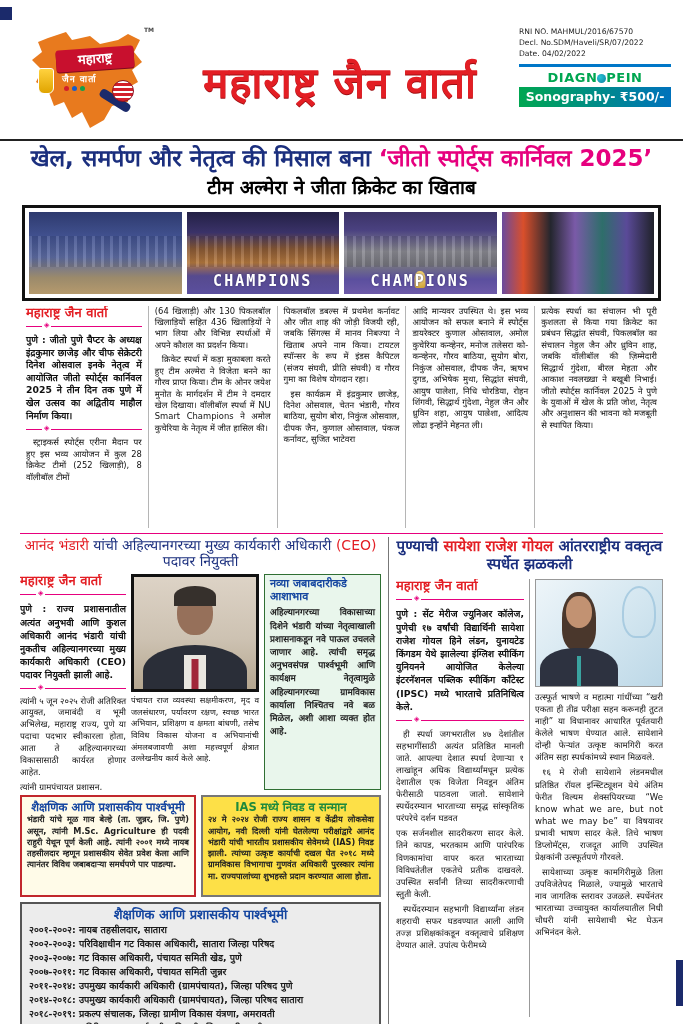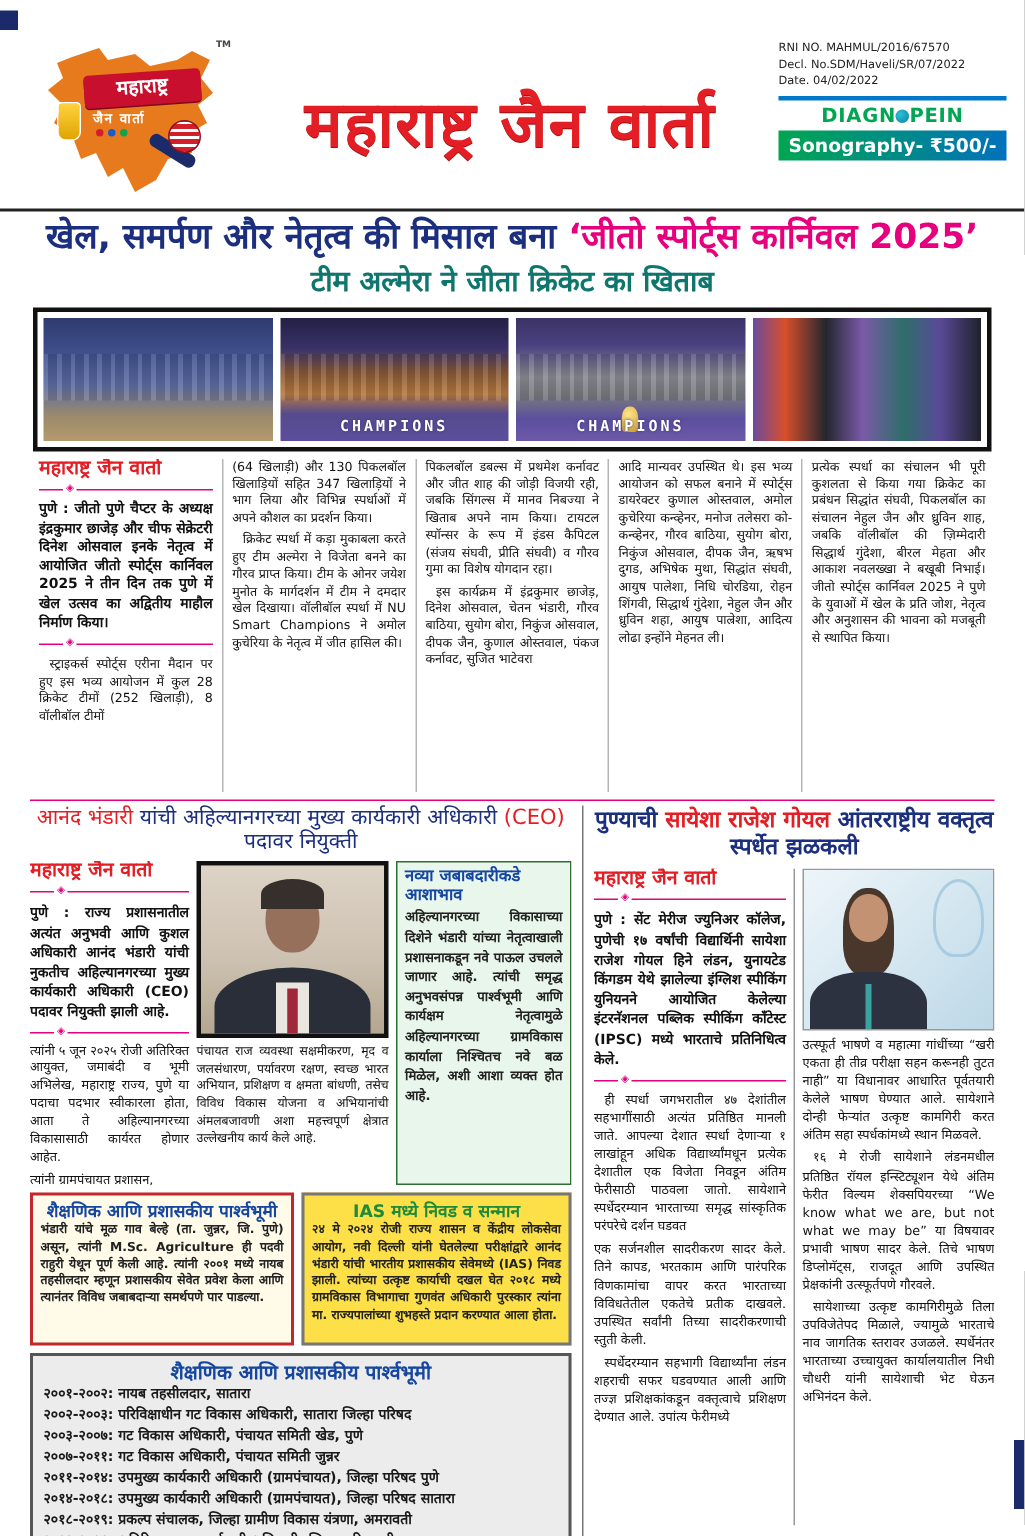--- a/index.html
+++ b/index.html
@@ -25,29 +25,29 @@
   .ad-box { position: absolute; right: 12px; top: 64px; width: 152px; border-top: 3px solid #0077c8; padding-top: 3px; }
   .ad-brand { text-align: center; font-weight: bold; font-size: 13px; color: #00a651; letter-spacing: .5px; }
   .ad-brand .o-dot { display: inline-block; width: 9px; height: 9px; border-radius: 50%; background: radial-gradient(circle at 35% 35%, #29c3d8, #0b7f9e); vertical-align: -1px; }
   .ad-offer { margin-top: 2px; background: linear-gradient(90deg,#00a651,#0072bc); color: #fff; font-weight: bold; font-size: 12.5px; text-align: center; padding: 2px 0 3px; }
   .dateline { position: absolute; left: 136px; top: 119px; width: 438px; height: 17px; background: #c9c9c9; text-align: center; font-size: 9.8px; line-height: 17px; color: #1a1a1a; }
   .dateline span { margin: 0 7px; }
 
   
   .a1-head { margin-top: 4px; text-align: center; font-size: 23px; font-weight: bold; line-height: 1.2; color: #1b2f7e; }
   .a1-head .accent { color: #e6007e; }
-  .a1-sub { text-align: center; font-size: 19px; font-weight: bold; color: #0f766e; margin-top: 1px; }
+  .a1-sub { text-align: center; font-size: 19px; font-weight: bold; color: #000000; margin-top: 1px; }
   .photo-strip { margin: 5px 22px 0; border: 3px solid #111; background: #fff; padding: 4px; display: flex; gap: 5px; height: 96px; }
   .photo { flex: 1; position: relative; overflow: hidden; background: #44486e; }
   .ph1 { background: linear-gradient(180deg,#2e3a6e 0%,#41518f 30%,#5d6ca3 55%,#9b8a6b 80%,#b59a6d 100%); }
   .ph2 { background: linear-gradient(180deg,#232045 0%,#3a3268 25%,#8a5a36 45%,#b5793f 62%,#564a8e 78%,#5b4f9e 100%); }
   .ph3 { background: linear-gradient(180deg,#3b3366 0%,#4a4180 22%,#8a8a92 48%,#77777f 64%,#5b4f9e 82%,#6d5aa8 100%); }
   .ph4 { background: linear-gradient(90deg,#6a4a9e 0%,#d94f2b 14%,#24262e 32%,#7a5aa8 48%,#2e6e6a 66%,#5a4a98 82%,#20222a 100%); }
   .photo .crowd { position: absolute; left: 0; right: 0; top: 30%; height: 38%; background: repeating-linear-gradient(90deg, rgba(255,255,255,.22) 0 3px, rgba(0,0,0,.18) 3px 9px); opacity: .5; }
-  .photo-banner { position: absolute; left: 0; right: 0; bottom: 4px; text-align: center; color: #fff; font-family: "DejaVu Sans Mono", monospace; font-weight: bold; font-size: 10px; letter-spacing: 2px; text-shadow: 0 0 2px #3a2f6e; }
+  .photo-banner { position: absolute; left: 0; right: 0; bottom: 4px; text-align: center; color: #fff; font-family: "DejaVu Sans Mono", monospace; font-weight: bold; font-size: 15px; letter-spacing: 2px; text-shadow: 0 0 2px #3a2f6e; }
   .trophy { position: absolute; left: 50%; bottom: 6px; transform: translateX(-50%); width: 11px; height: 17px; background: radial-gradient(circle at 40% 30%, #ffe58a, #c79a2d); border-radius: 45% 45% 20% 20%; }
   .a1-cols { display: flex; margin: 5px 20px 0; height: 222px; overflow: hidden; }
   .a1col { flex: 1; padding: 0 6px; font-size: 8.4px; line-height: 1.36; text-align: justify; }
   .a1col + .a1col { border-left: 1px solid #b5b5b5; }
   .a1col p { margin-bottom: 3px; text-indent: 7px; }
   .a1col p.noind { text-indent: 0; }
   .kicker { color: #e31e24; font-weight: bold; font-size: 13px; text-align: left; line-height: 1.1; }
   .orn { position: relative; height: 8px; margin: 2px 0 4px; }
   .orn::before { content: ""; position: absolute; left: 0; right: 0; top: 4px; border-top: 1px solid #e6007e; }
   .orn::after { content: "◈"; position: absolute; left: 16px; top: -1px; font-size: 7px; color: #e6007e; background: #fff; padding: 0 2px; line-height: 8px; }
@@ -168,21 +168,21 @@
 
   <div class="a1-cols">
     <div class="a1col">
       <div class="kicker">महाराष्ट्र जैन वार्ता</div>
       <div class="orn"></div>
       <p class="lead noind">पुणे : जीतो पुणे चैप्टर के अध्यक्ष इंद्रकुमार छाजेड़ और चीफ सेक्रेटरी दिनेश ओसवाल इनके नेतृत्व में आयोजित जीतो स्पोर्ट्स कार्निवल 2025 ने तीन दिन तक पुणे में खेल उत्सव का अद्वितीय माहौल निर्माण किया।</p>
       <div class="orn"></div>
       <p>स्ट्राइकर्स स्पोर्ट्स एरीना मैदान पर हुए इस भव्य आयोजन में कुल 28 क्रिकेट टीमों (252 खिलाड़ी), 8 वॉलीबॉल टीमों</p>
     </div>
     <div class="a1col">
-      <p class="noind">(64 खिलाड़ी) और 130 पिकलबॉल खिलाड़ियों सहित 347 खिलाड़ियों ने भाग लिया और विभिन्न स्पर्धाओं में अपने कौशल का प्रदर्शन किया।</p>
+      <p class="noind">(64 खिलाड़ी) और 130 पिकलबॉल खिलाड़ियों सहित 436 खिलाड़ियों ने भाग लिया और विभिन्न स्पर्धाओं में अपने कौशल का प्रदर्शन किया।</p>
       <p>क्रिकेट स्पर्धा में कड़ा मुकाबला करते हुए टीम अल्मेरा ने विजेता बनने का गौरव प्राप्त किया। टीम के ओनर जयेश मुनोत के मार्गदर्शन में टीम ने दमदार खेल दिखाया। वॉलीबॉल स्पर्धा में NU Smart Champions ने अमोल कुचेरिया के नेतृत्व में जीत हासिल की।</p>
     </div>
     <div class="a1col">
       <p class="noind">पिकलबॉल डबल्स में प्रथमेश कर्नावट और जीत शाह की जोड़ी विजयी रही, जबकि सिंगल्स में मानव निबज्या ने खिताब अपने नाम किया। टायटल स्पॉन्सर के रूप में इंडस कैपिटल (संजय संघवी, प्रीति संघवी) व गौरव गुमा का विशेष योगदान रहा।</p>
       <p>इस कार्यक्रम में इंद्रकुमार छाजेड़, दिनेश ओसवाल, चेतन भंडारी, गौरव बाठिया, सुयोग बोरा, निकुंज ओसवाल, दीपक जैन, कुणाल ओस्तवाल, पंकज कर्नावट, सुजित भाटेवरा</p>
     </div>
     <div class="a1col">
       <p class="noind">आदि मान्यवर उपस्थित थे। इस भव्य आयोजन को सफल बनाने में स्पोर्ट्स डायरेक्टर कुणाल ओस्तवाल, अमोल कुचेरिया कन्व्हेनर, मनोज तलेसरा को-कन्व्हेनर, गौरव बाठिया, सुयोग बोरा, निकुंज ओसवाल, दीपक जैन, ऋषभ दुगड, अभिषेक मुथा, सिद्धांत संघवी, आयुष पालेशा, निधि चोरडिया, रोहन शिंगवी, सिद्धार्थ गुंदेशा, नेहुल जैन और ध्रुविन शहा, आयुष पाल्रेशा, आदित्य लोढा इन्होंने मेहनत ली।</p>
     </div>
     <div class="a1col">

